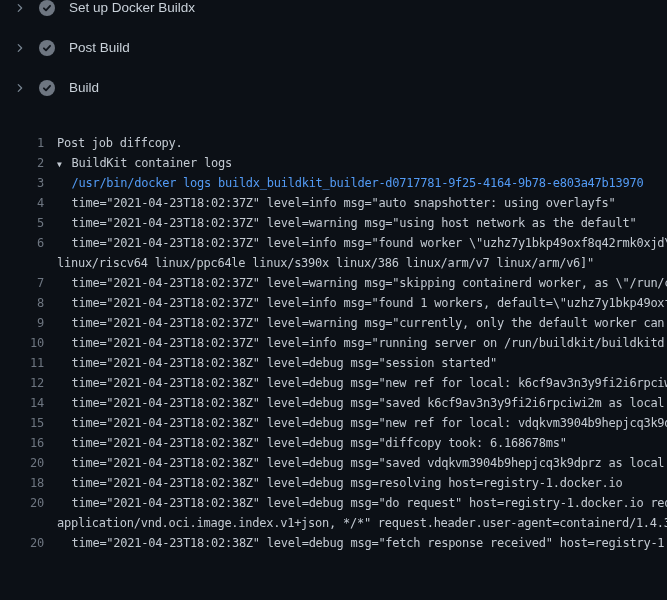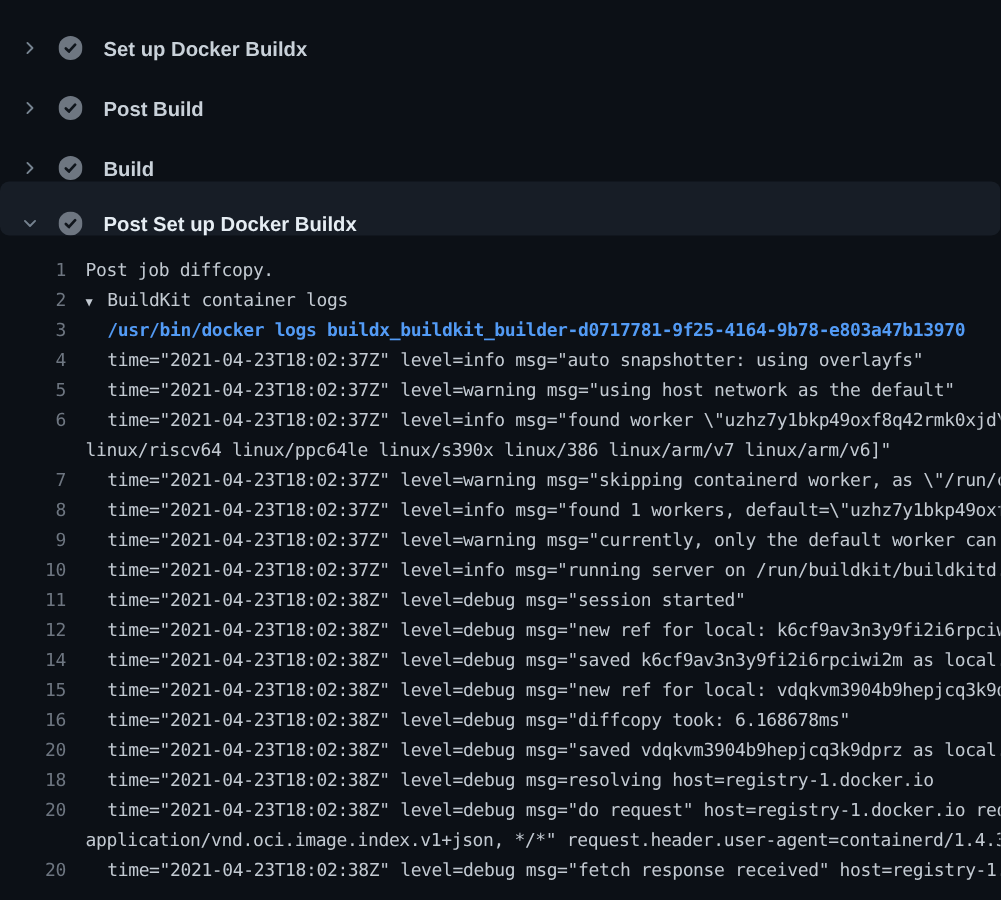--- a/index.html
+++ b/index.html
@@ -3,22 +3,22 @@
 <meta charset="utf-8">
 <style>
   html,body{margin:0;padding:0}
   body{
     width:667px;height:600px;overflow:hidden;
     background:var(--page-bg,#0c1016);
     font-family:"Liberation Sans",sans-serif;
   }
   .steps{padding-top:0}
   .step-row{
-    height:40px;display:flex;align-items:flex-end;padding-left:12px;
-    font-size:13.5px;color:var(--step-label-color,#c9d1d9);cursor:pointer;font-weight:bold;
+    height:40px;display:flex;align-items:flex-start;padding-left:12px;
+    font-size:13.5px;color:var(--step-label-color,#c9d1d9);cursor:pointer;
   }
   .step-row .chev{
     width:16px;height:16px;display:flex;align-items:center;justify-content:center;
     color:var(--icon-gray,#768390);flex:none;
   }
   .step-row .check{margin-left:11px;width:16px;height:16px;flex:none;display:flex}
   .step-label{margin-left:14px;white-space:pre}
   .step-row.expanded{
     height:36px;margin-top:1px;background:var(--header-bg,#171d26);
     border-radius:6px;color:var(--expanded-label-color,#e6edf3);
@@ -26,21 +26,21 @@
   .log-area{
     padding-top:13px;
     font-family:"DejaVu Sans Mono",monospace;
     font-size:12px;letter-spacing:-0.25px;
     color:var(--log-text-color,#c3cad2);
   }
   .log-line{height:20px;display:flex;align-items:center;white-space:pre}
   .ln{flex:none;width:44px;text-align:right;color:var(--line-number-color,#6e7681);cursor:pointer}
   .lt{flex:none;margin-left:13px}
   .log-line.inner .lt,.log-line.command .lt{padding-left:14.5px}
-  .log-line.command .lt{color:var(--command-color,#539bf5);font-weight:bold}
+  .log-line.command .lt{color:var(--command-color,#539bf5);font-weight:normal}
   .log-line.wrap .lt{padding-left:0}
   .tri{display:inline-block;width:14.5px;font-size:8px;color:var(--log-text-color,#c3cad2)}
 </style>
 </head>
 <body>
 
 <div class="app">
   <div id="steps" class="steps">
       <div class="step-row">
         <span class="chev">
@@ -77,34 +77,20 @@
           </svg>
         </span>
         <span class="check">
           <svg width="16" height="16" viewBox="0 0 16 16">
             <circle cx="8" cy="8" r="8" fill="var(--check-circle-fill)"></circle>
             <path d="M4.9 8.3 L7 10.3 L11.1 5.8" fill="none" stroke="var(--check-mark-color)" stroke-width="1.8" stroke-linecap="round" stroke-linejoin="round"></path>
           </svg>
         </span>
         <span class="step-label">Build</span>
       </div>
-      <div class="step-row expanded">
-        <span class="chev">
-          <svg width="12" height="12" viewBox="0 0 16 16">
-            <path d="M3.5 5.7 L8 10.2 L12.5 5.7" fill="none" stroke="currentColor" stroke-width="1.7" stroke-linecap="round" stroke-linejoin="round"></path>
-          </svg>
-        </span>
-        <span class="check">
-          <svg width="16" height="16" viewBox="0 0 16 16">
-            <circle cx="8" cy="8" r="8" fill="var(--check-circle-fill)"></circle>
-            <path d="M4.9 8.3 L7 10.3 L11.1 5.8" fill="none" stroke="var(--check-mark-color)" stroke-width="1.8" stroke-linecap="round" stroke-linejoin="round"></path>
-          </svg>
-        </span>
-        <span class="step-label">Post Set up Docker Buildx</span>
-      </div>
     </div>
   <div id="log" class="log-area">
       <div class="log-line base"><span class="ln">1</span><span class="lt">Post job diffcopy.</span></div>
       <div class="log-line group"><span class="ln">2</span><span class="lt"><span class="tri">▼</span><span>BuildKit container logs</span></span></div>
       <div class="log-line command"><span class="ln">3</span><span class="lt">/usr/bin/docker logs buildx_buildkit_builder-d0717781-9f25-4164-9b78-e803a47b13970</span></div>
       <div class="log-line inner"><span class="ln">4</span><span class="lt">time="2021-04-23T18:02:37Z" level=info msg="auto snapshotter: using overlayfs"</span></div>
       <div class="log-line inner"><span class="ln">5</span><span class="lt">time="2021-04-23T18:02:37Z" level=warning msg="using host network as the default"</span></div>
       <div class="log-line inner"><span class="ln">6</span><span class="lt">time="2021-04-23T18:02:37Z" level=info msg="found worker \"uzhz7y1bkp49oxf8q42rmk0xjd\", l</span></div>
       <div class="log-line wrap"><span class="ln"></span><span class="lt">linux/riscv64 linux/ppc64le linux/s390x linux/386 linux/arm/v7 linux/arm/v6]"</span></div>
       <div class="log-line inner"><span class="ln">7</span><span class="lt">time="2021-04-23T18:02:37Z" level=warning msg="skipping containerd worker, as \"/run/containe</span></div>

